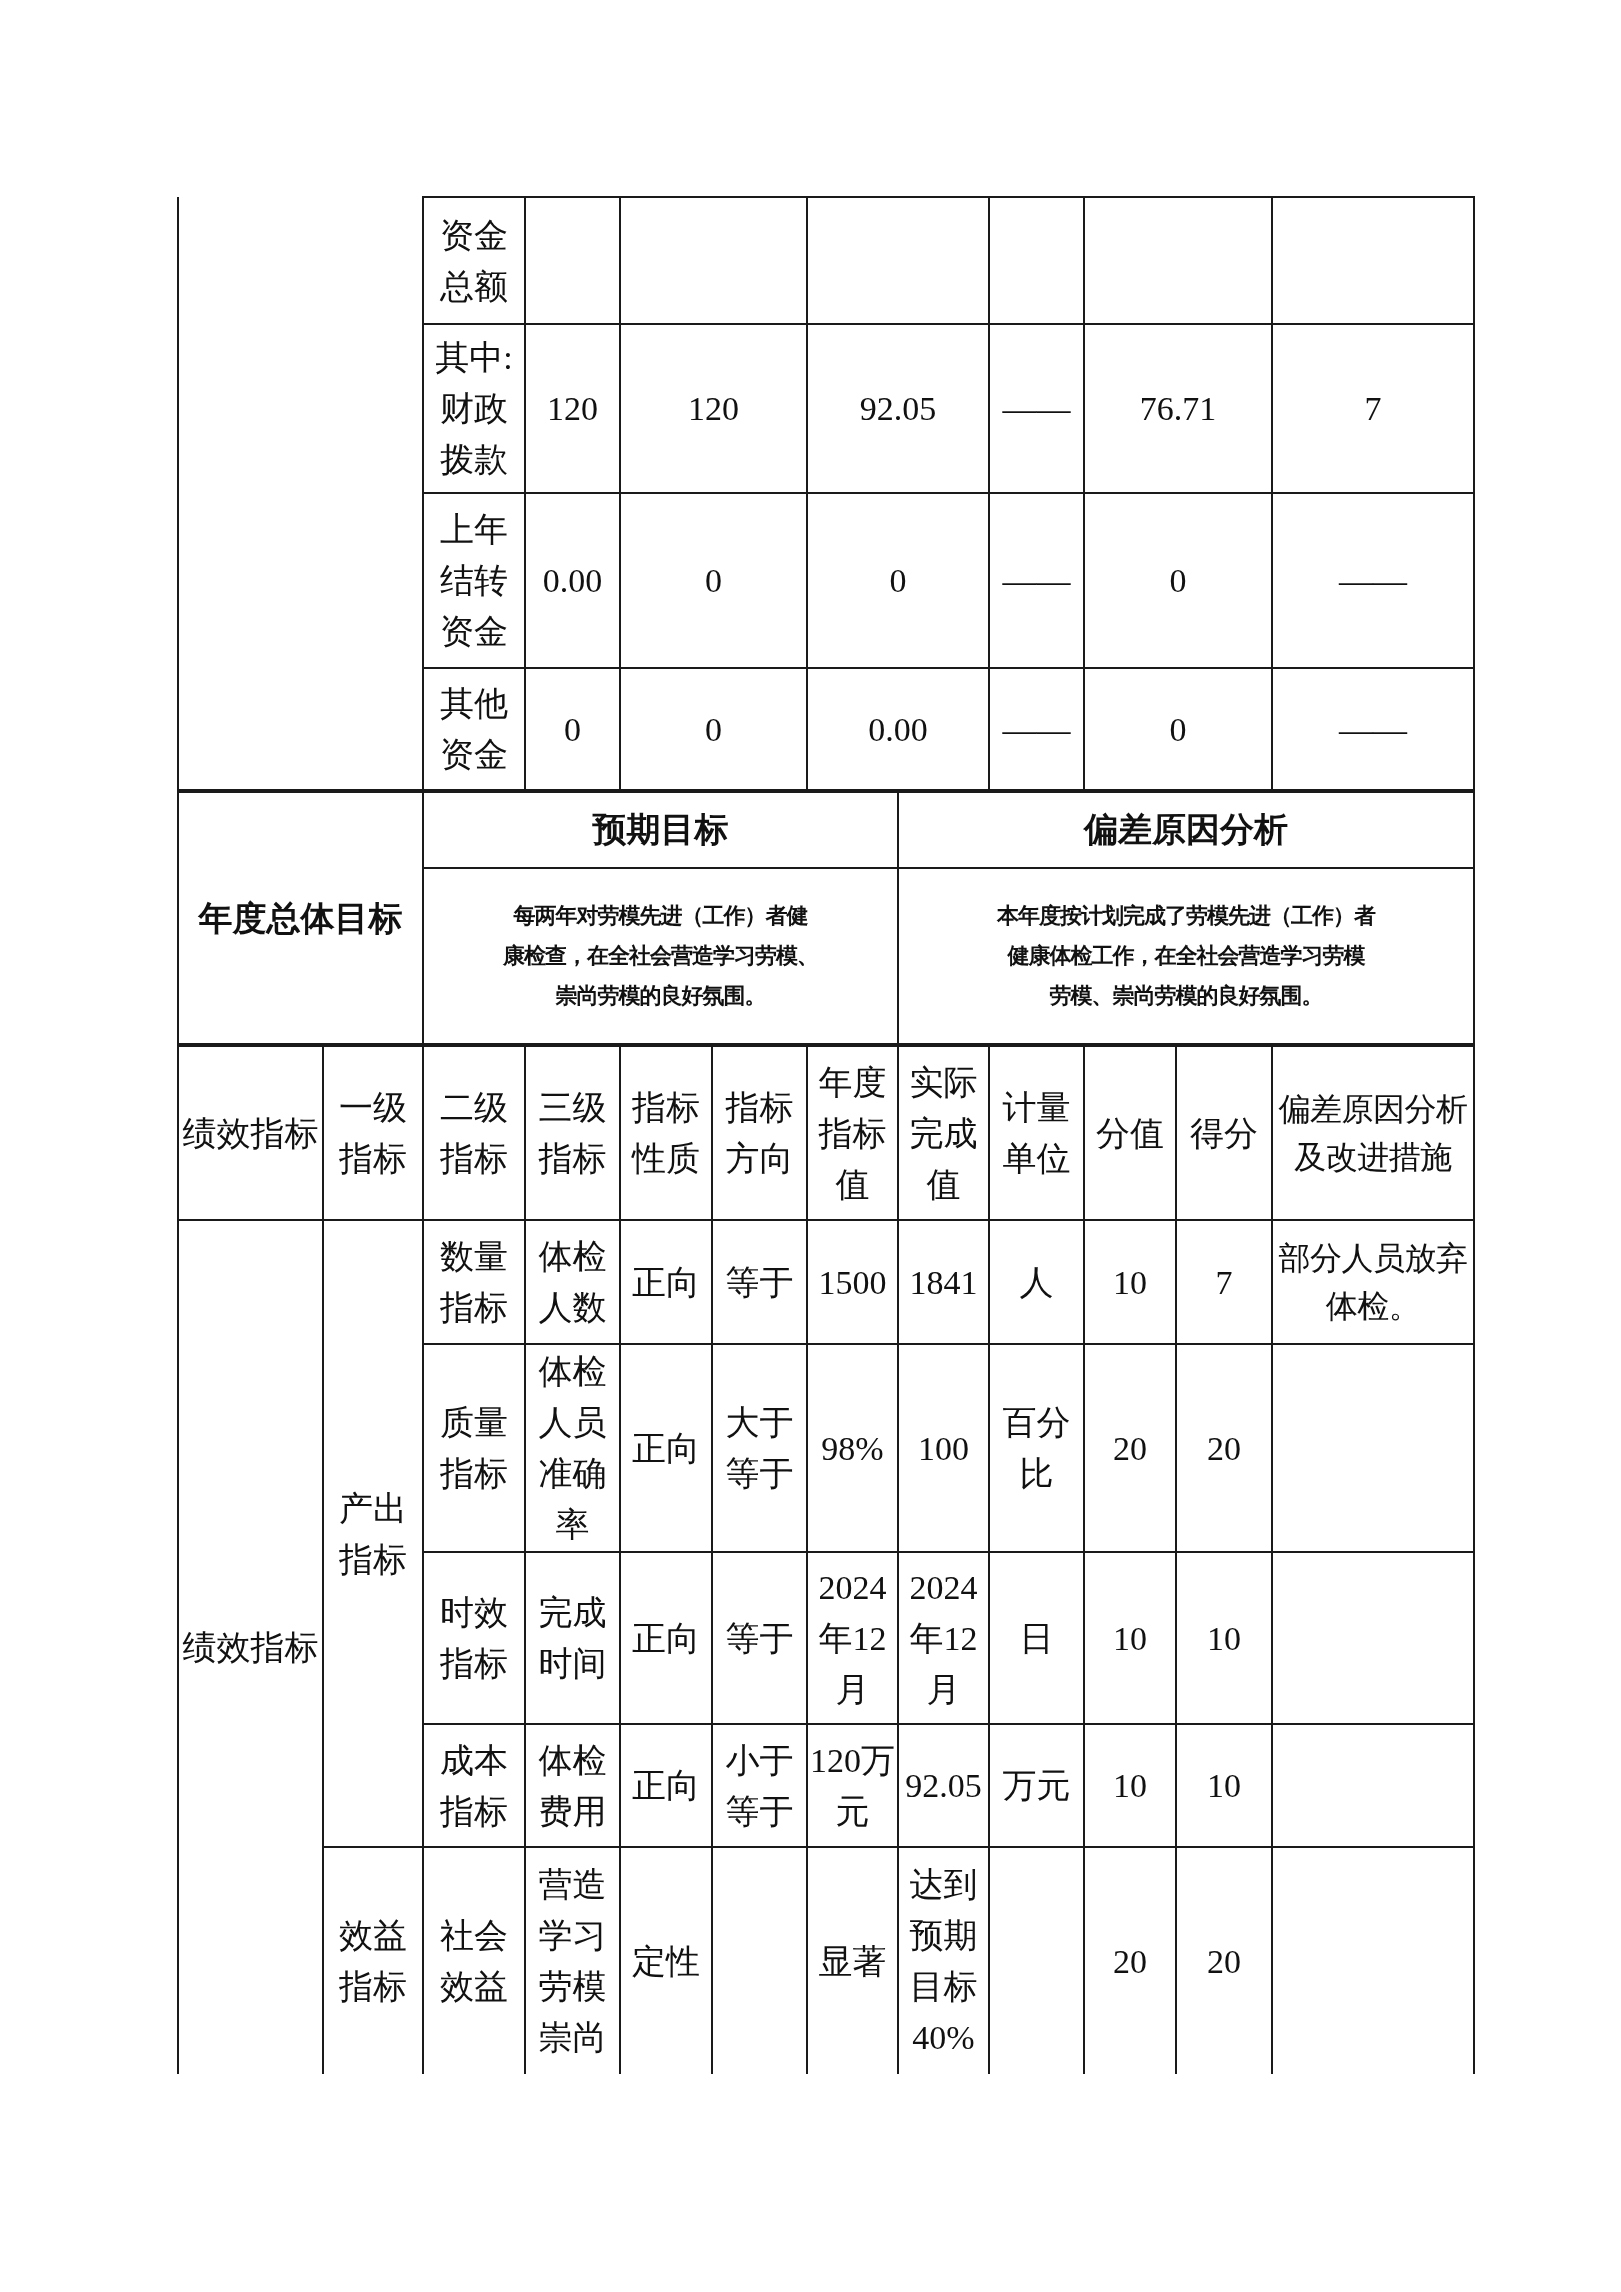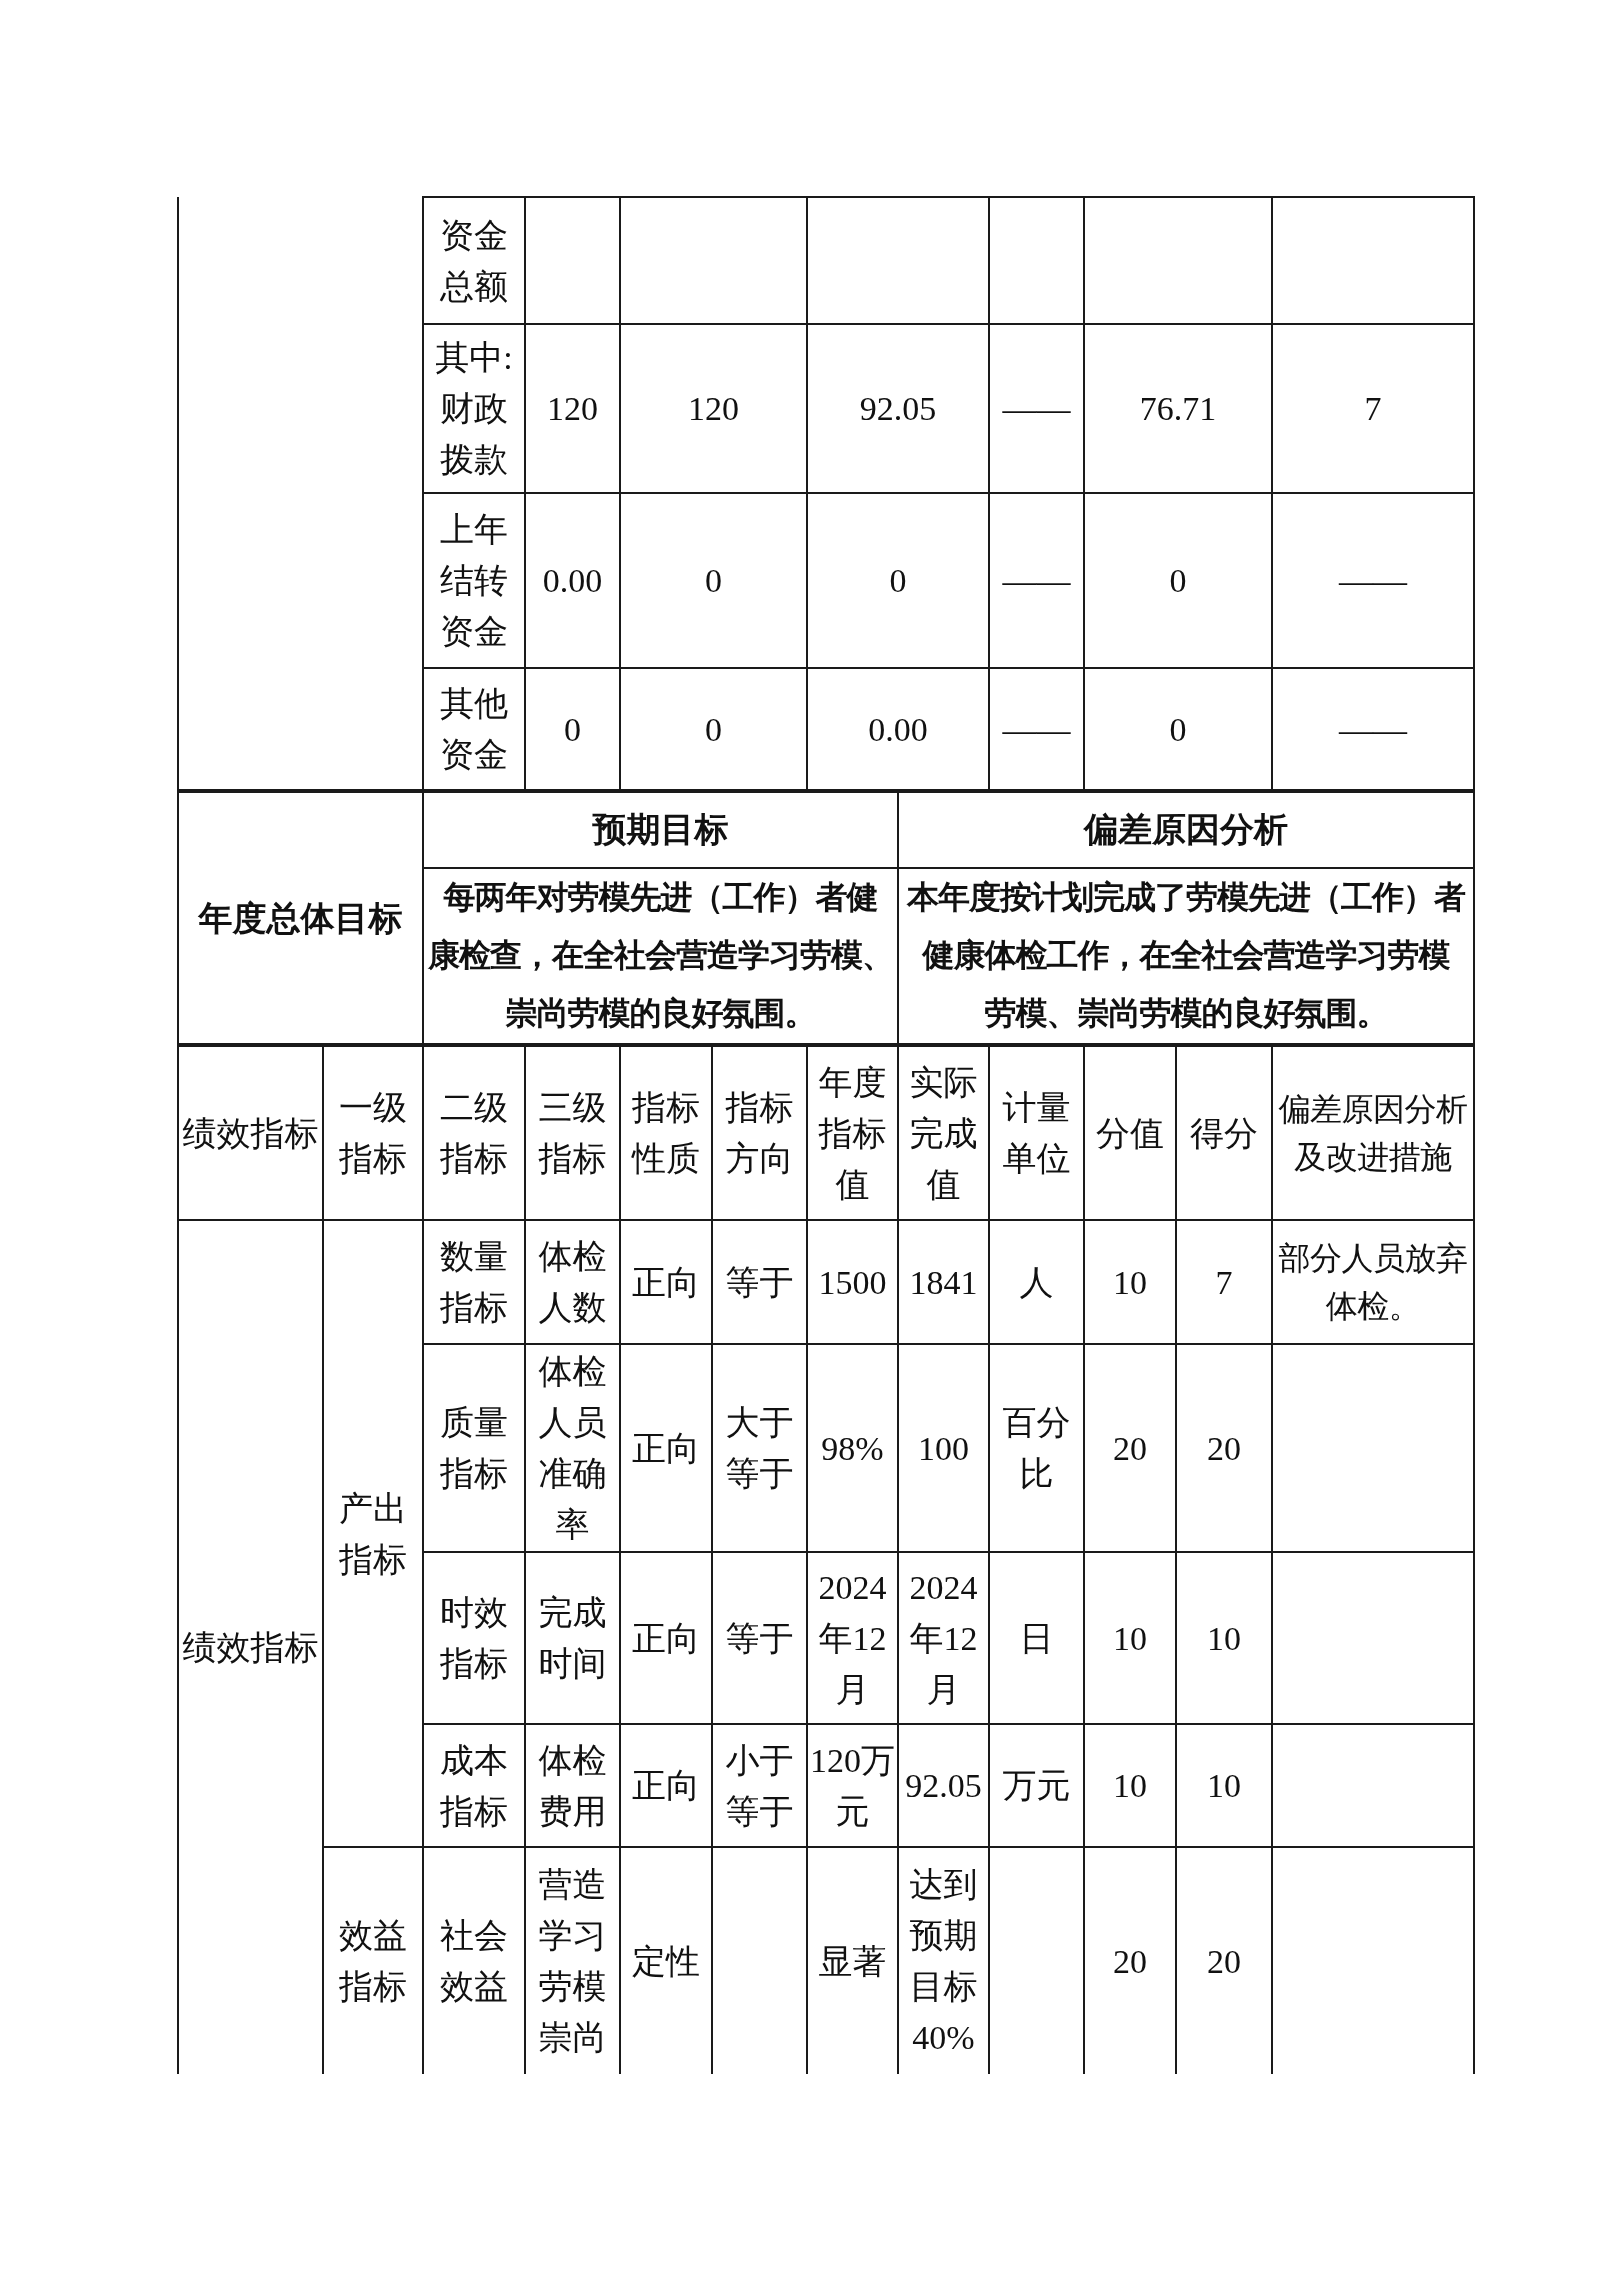--- a/index.html
+++ b/index.html
@@ -35,21 +35,21 @@
   .t-funds td{border-top-width:2.9px;}
   .t-funds tr:nth-child(n+2) td{border-top-width:2px;}
   .t-funds td.opentop{border-top:none;}
   
   .t-goal td{border-top-width:2.9px;font-weight:bold;}
   .t-goal tr:nth-child(2) td{border-top-width:2px;}
   .t-perf tr:first-child td{border-top-width:2.9px;}
   
   .t-perf tr.cut td, td.cutcell{border-bottom:none;}
   .para{
-    font-size:32px;
+    font-size:22px;
     letter-spacing:-1px;
     line-height:1.8;
     word-break:break-all;
   }
   .small{font-size:32px;letter-spacing:-0.5px;}
   .pageno{
     position:absolute;
     left:0;top:2086px;width:100%;
     text-align:center;
     font-size:31px;

